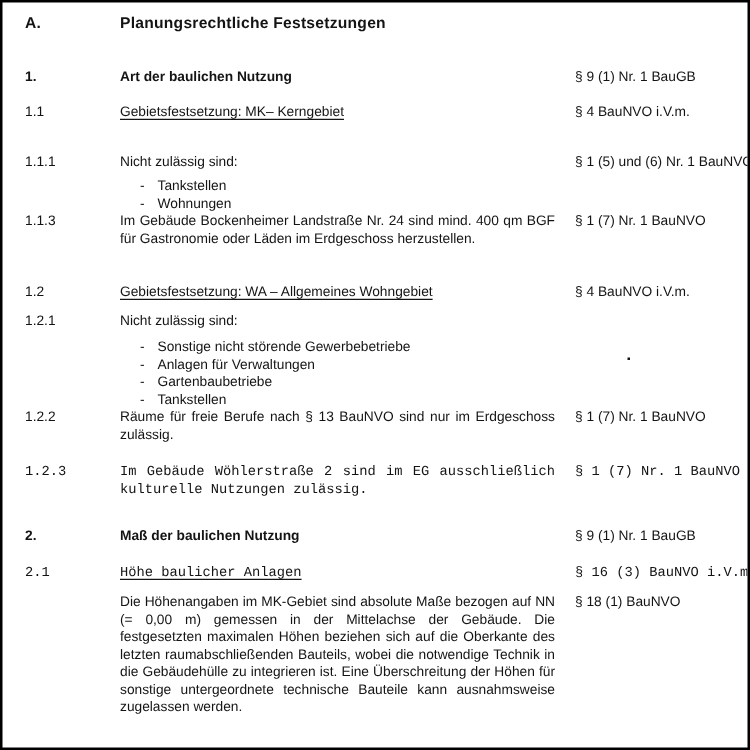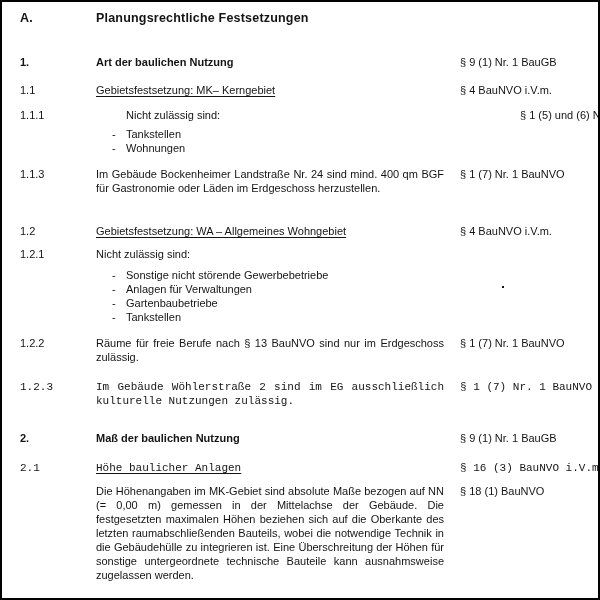--- a/index.html
+++ b/index.html
@@ -44,22 +44,22 @@
   .underlined { text-decoration: underline; text-underline-offset: 2px; }
   .justified { text-align: justify; }
   .bullet-line { display: flex; }
   .bullet-dash { flex: 0 0 14px; margin-left: 16px; }
   .bullet-text { flex: 1; }
   .mt30 { margin-top: 30px; }
   .mt29 { margin-top: 29px; }
   .mt23 { margin-top: 23px; }
   .mt16 { margin-top: 16px; font-family: Liberation Mono, monospace; }
   .mt14 { margin-top: 14px; }
-  .mt12 { margin-top: 12px; }
-  .mt10 { margin-top: 11px; gap: 30px; }
+  .mt12 { margin-top: 0; }
+  .mt10 { margin-top: 26px; }
   .mt9  { margin-top: 9px; }
   .mt7  { margin-top: 7px; }
   .mt5  { margin-top: 5px; }
   .artifact-dot {
     position: absolute;
     left: 500px;
     top: 284px;
     width: 2px;
     height: 2px;
     background: #141414;

